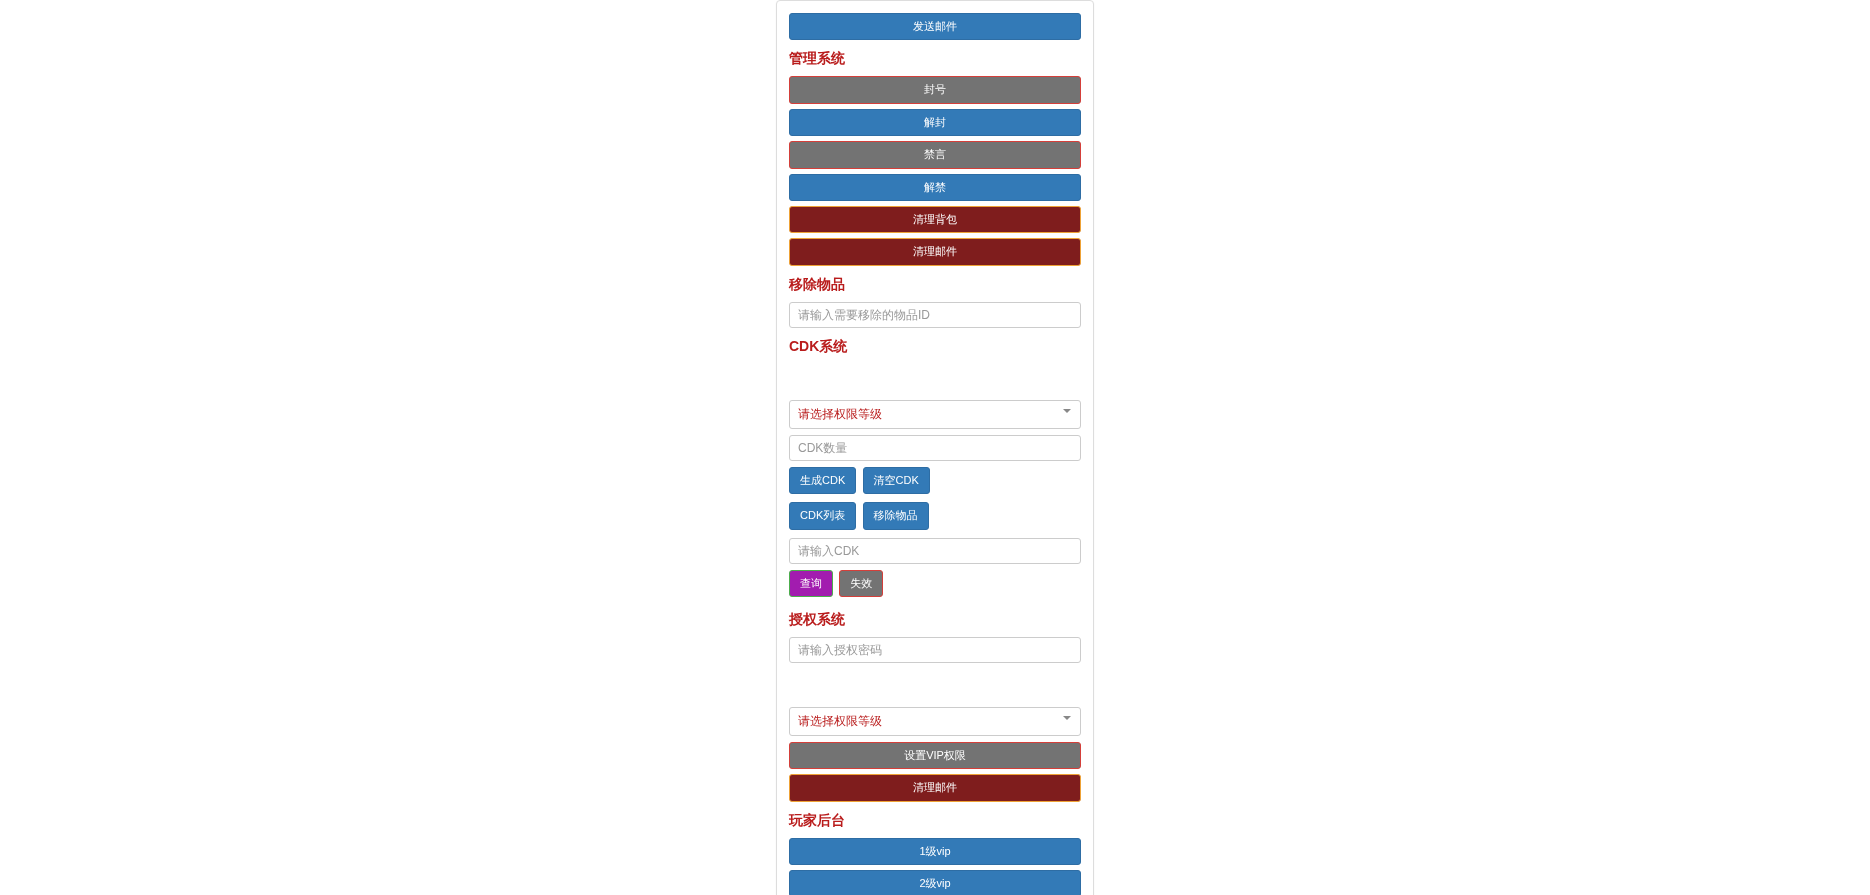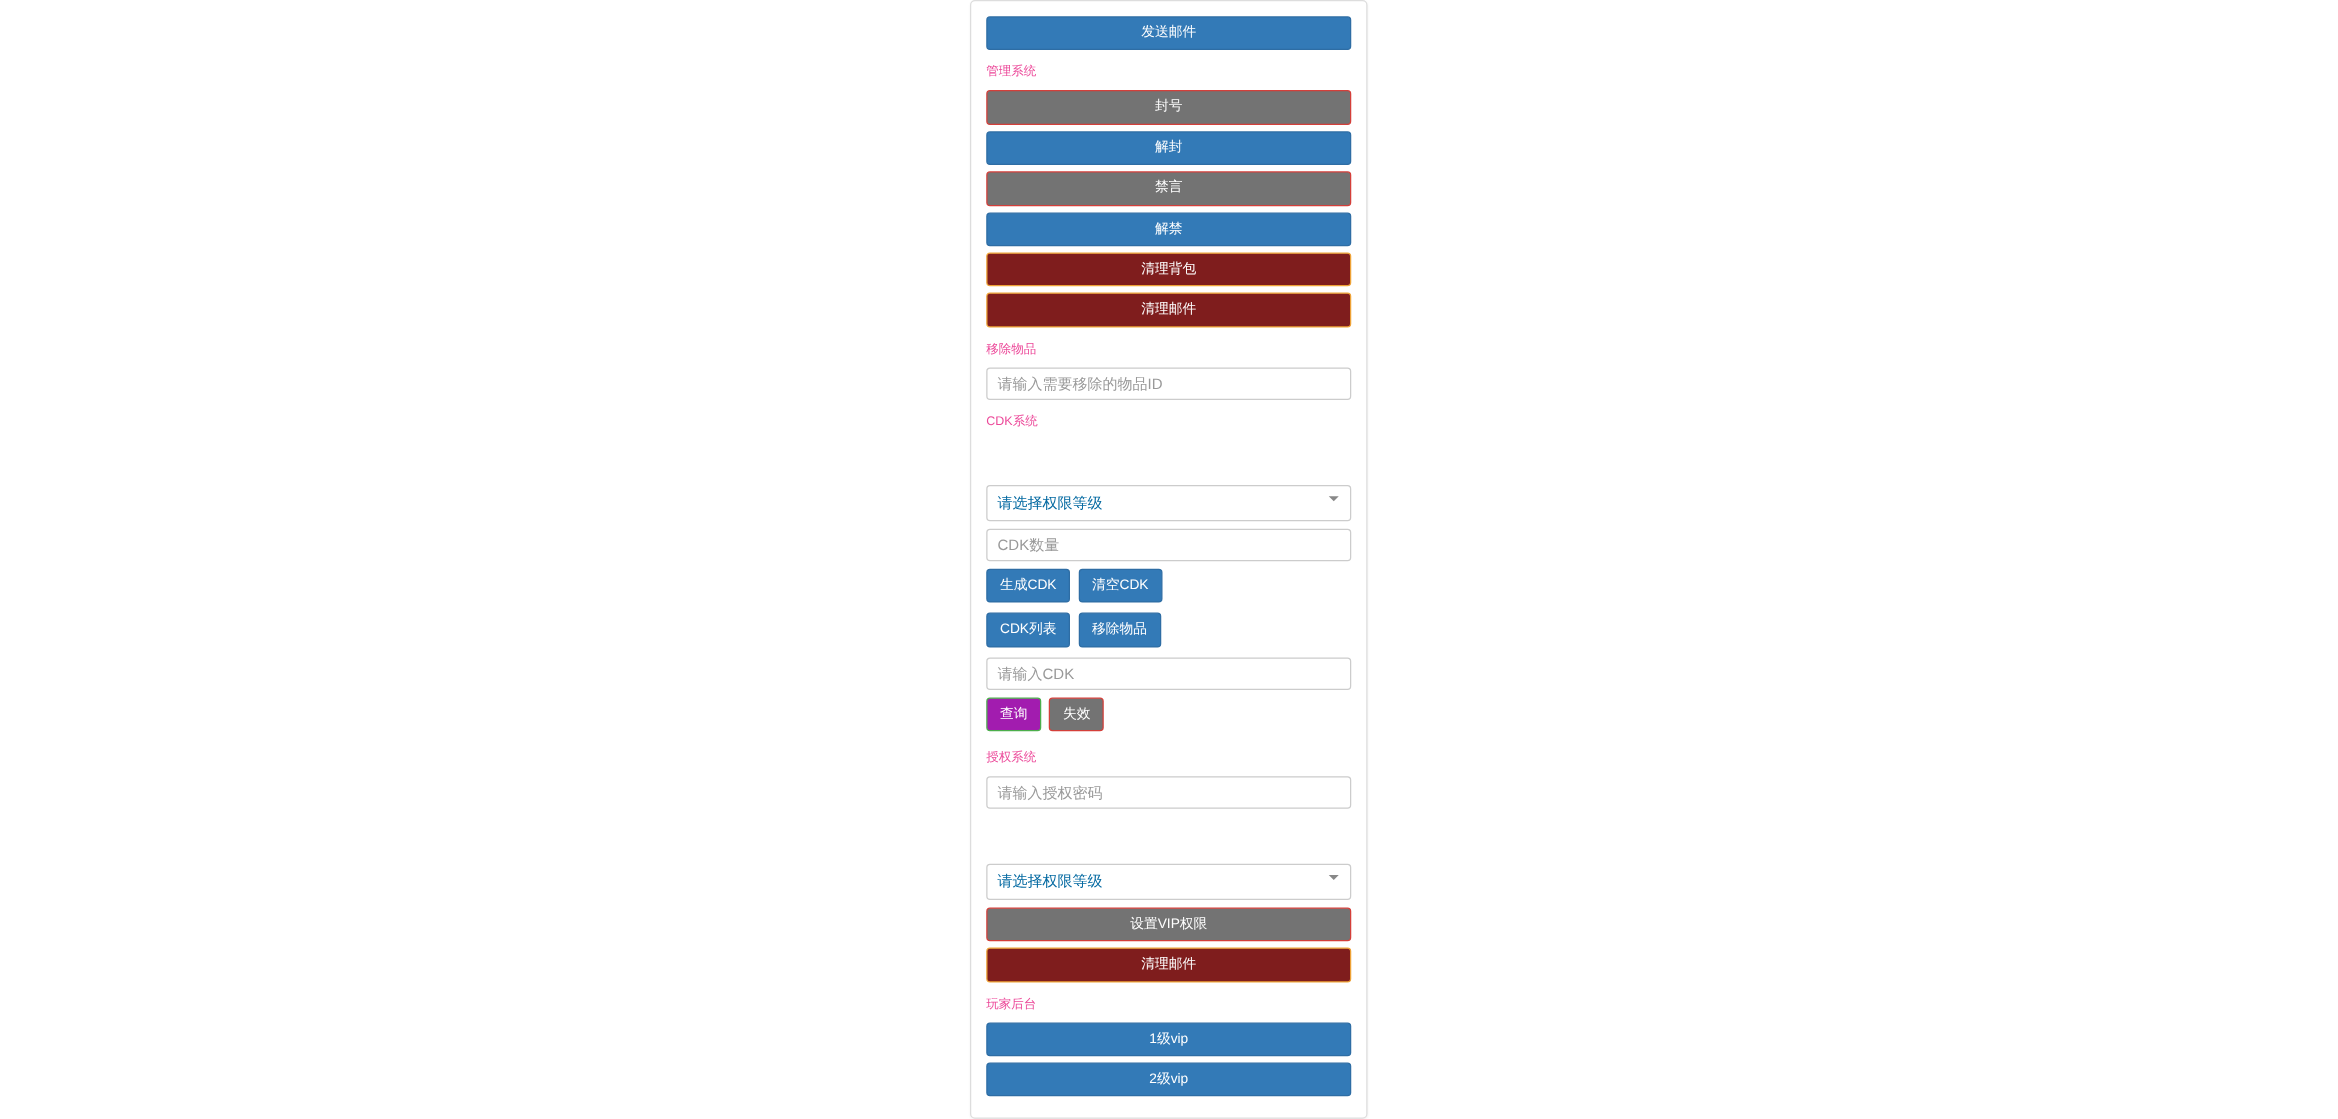--- a/index.html
+++ b/index.html
@@ -21,23 +21,23 @@
   background: #fff;
   border: 1px solid #ddd;
   border-radius: 4px;
   box-shadow: 0 1px 2px rgba(0,0,0,0.05);
   margin-bottom: 20px;
 }
 .panel-body {
   padding: 12px;
 }
 .section-title {
-  font-size: 10px;
-  font-weight: 400;
-  color: #ec4899;
+  font-size: 14px;
+  font-weight: 700;
+  color: #b91c1c;
   margin: 10px 0 8px 0;
 }
 .section-title:first-child { margin-top: 0; }
 .btn {
   display: inline-block;
   padding: 5px 10px;
   font-size: 11px;
   line-height: 1.4;
   color: #fff;
   border: 1px solid transparent;
@@ -72,21 +72,21 @@
   right: 10px;
   top: 50%;
   margin-top: -5px;
   width: 0; height: 0;
   border-left: 4px solid transparent;
   border-right: 4px solid transparent;
   border-top: 4px solid #888;
   pointer-events: none;
 }
 .select-display {
-  color: #0369a1;
+  color: #b91c1c;
   margin-top: 44px;
 }
 </style>
 </head>
 <body>
 
 <div class="page-wrap">
   <div class="panel">
     <div class="panel-body">
 

